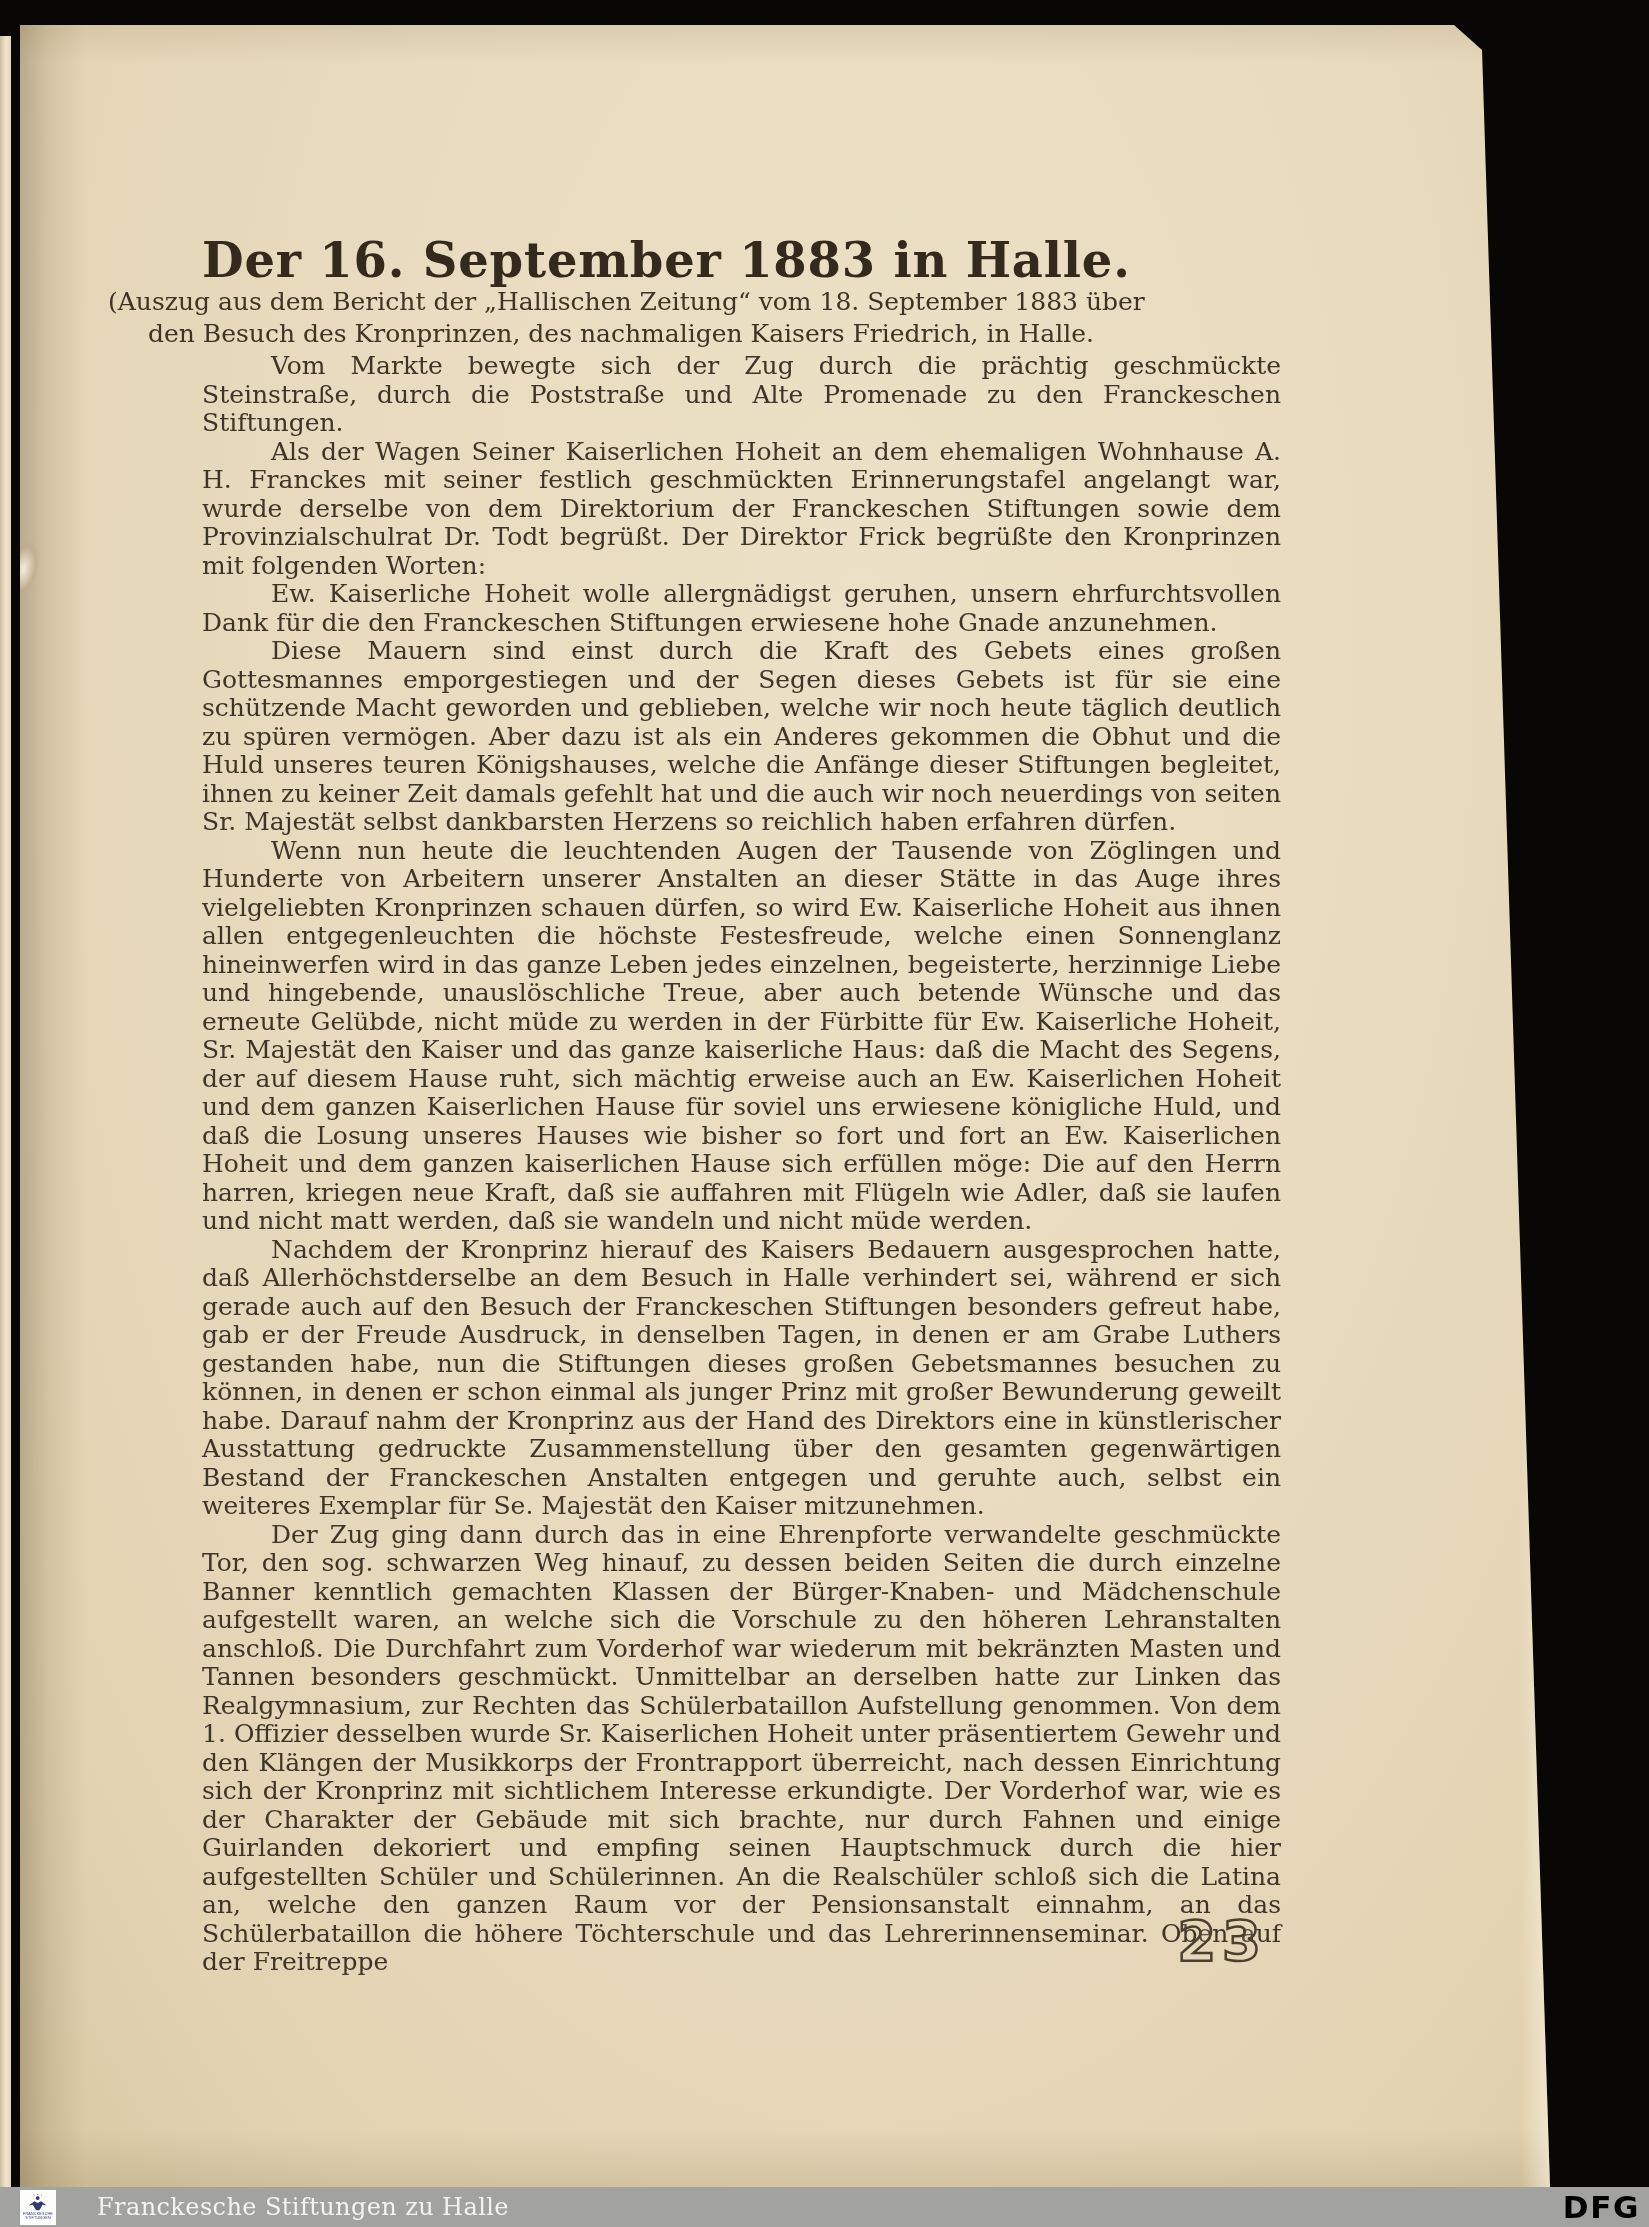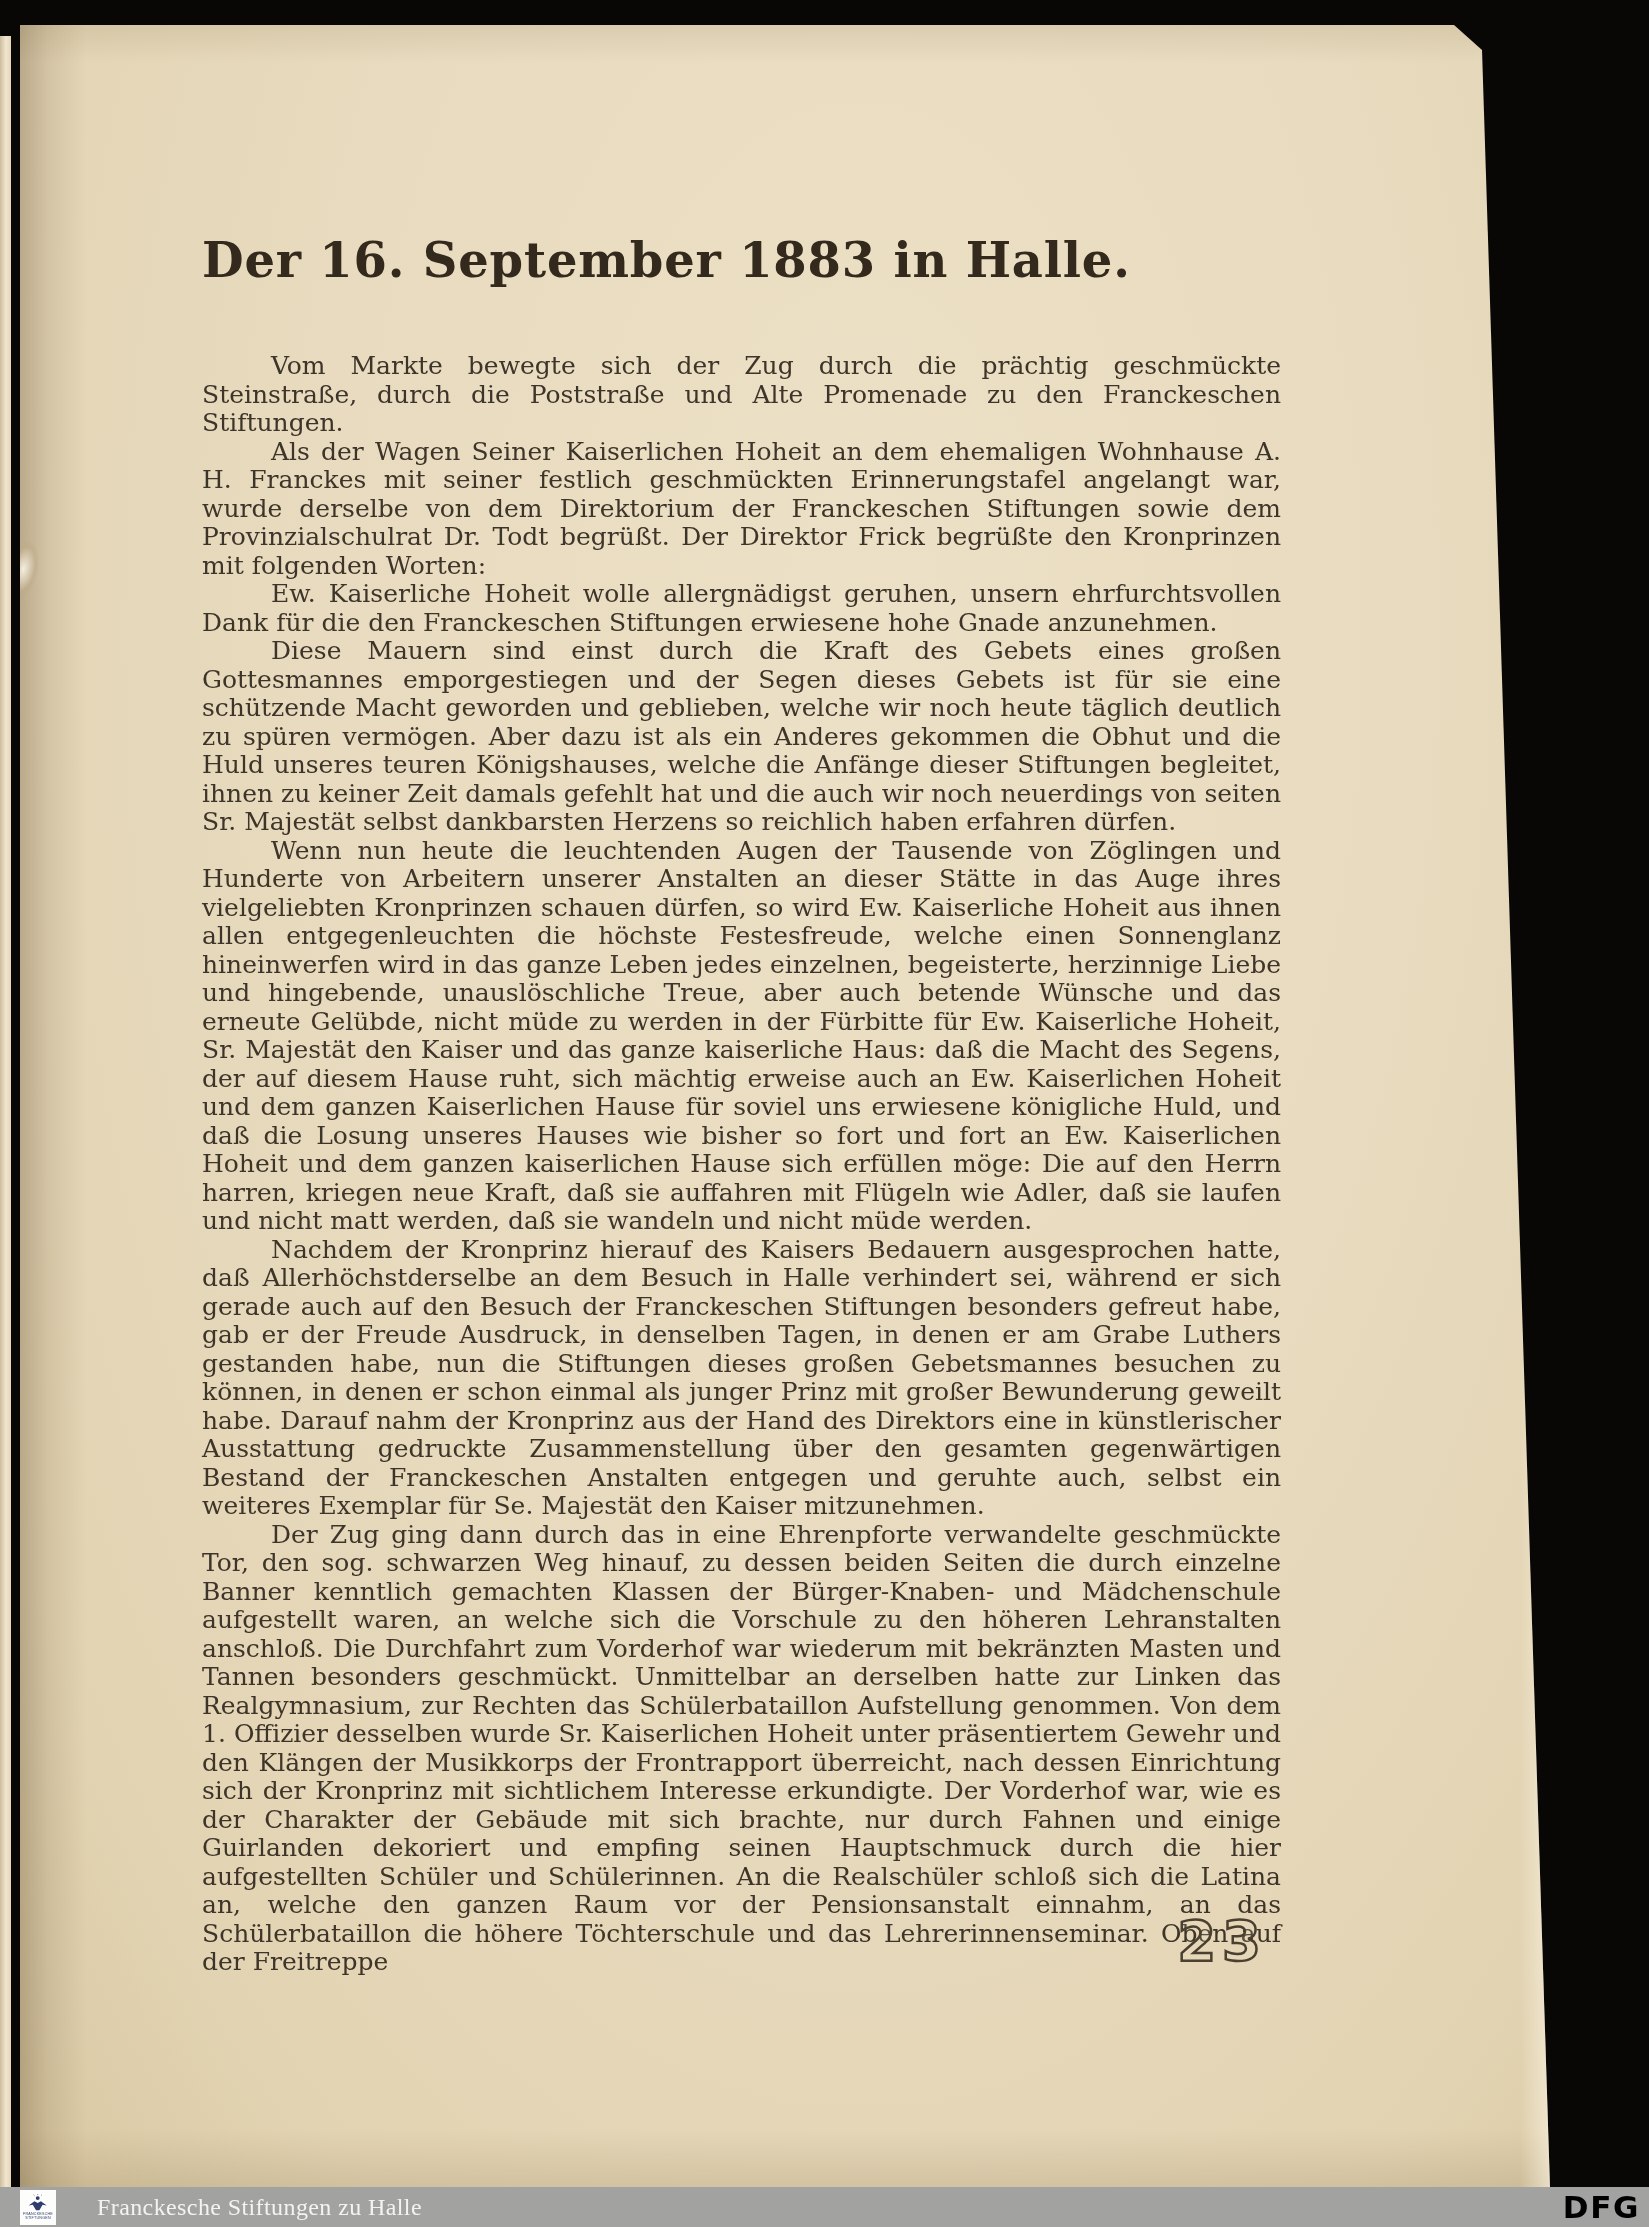--- a/index.html
+++ b/index.html
@@ -79,41 +79,45 @@
   }
   .logo-glyph { width: 21.4px; height: 18px; display: block; }
   .logo-caption {
     font-family: "Liberation Sans", sans-serif;
     font-size: 3.7px; line-height: 4.1px; letter-spacing: 0.2px;
     color: #2f3e6e; text-align: center; white-space: nowrap;
   }
   .library-name {
     position: absolute; left: 97px; top: 0; height: 40px;
     display: flex; align-items: center;
-    font-size: 24px; color: #f4f3ef; letter-spacing: 0.4px; font-family: Liberation Serif, serif;
+    font-size: 24px; color: #f4f3ef; letter-spacing: 0.4px;
   }
   .dfg-logo {
     position: absolute; right: 10px; top: 0; height: 40px;
     display: flex; align-items: center;
     font-family: "DejaVu Sans", "Liberation Sans", sans-serif;
     font-size: 31px; font-weight: 800; letter-spacing: 1.6px;
     color: #000000;
   }
 </style>
 </head>
 <body>
 
 <div class="page-sliver"></div>
 
 <div class="page">
   <div class="page-shade"></div>
   <div class="gutter-tear"></div>
 
   <h1 class="doc-title">Der 16. September 1883 in Halle.</h1>
 
+  <div class="doc-subtitle">
+    <div class="sub-line1">(Auszug aus dem Bericht der „Hallischen Zeitung“ vom 18. September 1883 über</div>
+    <div class="sub-line2">den Besuch des Kronprinzen, des nachmaligen Kaisers Friedrich, in Halle.</div>
+  </div>
 
   <div class="doc-body">
     <p>Vom Markte bewegte sich der Zug durch die prächtig geschmückte Steinstraße, durch die Poststraße und Alte Promenade zu den Franckeschen Stiftungen.</p>
     <p>Als der Wagen Seiner Kaiserlichen Hoheit an dem ehemaligen Wohnhause A. H. Franckes mit seiner festlich geschmückten Erinnerungstafel angelangt war, wurde derselbe von dem Direktorium der Franckeschen Stiftungen sowie dem Provinzialschulrat Dr. Todt begrüßt. Der Direktor Frick begrüßte den Kronprinzen mit folgenden Worten:</p>
     <p>Ew. Kaiserliche Hoheit wolle allergnädigst geruhen, unsern ehrfurchtsvollen Dank für die den Franckeschen Stiftungen erwiesene hohe Gnade anzunehmen.</p>
     <p>Diese Mauern sind einst durch die Kraft des Gebets eines großen Gottesmannes emporgestiegen und der Segen dieses Gebets ist für sie eine schützende Macht geworden und geblieben, welche wir noch heute täglich deutlich zu spüren vermögen. Aber dazu ist als ein Anderes gekommen die Obhut und die Huld unseres teuren Königshauses, welche die Anfänge dieser Stiftungen begleitet, ihnen zu keiner Zeit damals gefehlt hat und die auch wir noch neuerdings von seiten Sr. Majestät selbst dankbarsten Herzens so reichlich haben erfahren dürfen.</p>
     <p>Wenn nun heute die leuchtenden Augen der Tausende von Zöglingen und Hunderte von Arbeitern unserer Anstalten an dieser Stätte in das Auge ihres vielgeliebten Kronprinzen schauen dürfen, so wird Ew. Kaiserliche Hoheit aus ihnen allen entgegenleuchten die höchste Festesfreude, welche einen Sonnenglanz hineinwerfen wird in das ganze Leben jedes einzelnen, begeisterte, herzinnige Liebe und hingebende, unauslöschliche Treue, aber auch betende Wünsche und das erneute Gelübde, nicht müde zu werden in der Fürbitte für Ew. Kaiserliche Hoheit, Sr. Majestät den Kaiser und das ganze kaiserliche Haus: daß die Macht des Segens, der auf diesem Hause ruht, sich mächtig erweise auch an Ew. Kaiserlichen Hoheit und dem ganzen Kaiserlichen Hause für soviel uns erwiesene königliche Huld, und daß die Losung unseres Hauses wie bisher so fort und fort an Ew. Kaiserlichen Hoheit und dem ganzen kaiserlichen Hause sich erfüllen möge: Die auf den Herrn harren, kriegen neue Kraft, daß sie auffahren mit Flügeln wie Adler, daß sie laufen und nicht matt werden, daß sie wandeln und nicht müde werden.</p>
     <p>Nachdem der Kronprinz hierauf des Kaisers Bedauern ausgesprochen hatte, daß Allerhöchstderselbe an dem Besuch in Halle verhindert sei, während er sich gerade auch auf den Besuch der Franckeschen Stiftungen besonders gefreut habe, gab er der Freude Ausdruck, in denselben Tagen, in denen er am Grabe Luthers gestanden habe, nun die Stiftungen dieses großen Gebetsmannes besuchen zu können, in denen er schon einmal als junger Prinz mit großer Bewunderung geweilt habe. Darauf nahm der Kronprinz aus der Hand des Direktors eine in künstlerischer Ausstattung gedruckte Zusammenstellung über den gesamten gegenwärtigen Bestand der Franckeschen Anstalten entgegen und geruhte auch, selbst ein weiteres Exemplar für Se. Majestät den Kaiser mitzunehmen.</p>
     <p>Der Zug ging dann durch das in eine Ehrenpforte verwandelte geschmückte Tor, den sog. schwarzen Weg hinauf, zu dessen beiden Seiten die durch einzelne Banner kenntlich gemachten Klassen der Bürger-Knaben- und Mädchenschule aufgestellt waren, an welche sich die Vorschule zu den höheren Lehranstalten anschloß. Die Durchfahrt zum Vorderhof war wiederum mit bekränzten Masten und Tannen besonders geschmückt. Unmittelbar an derselben hatte zur Linken das Realgymnasium, zur Rechten das Schülerbataillon Aufstellung genommen. Von dem 1. Offizier desselben wurde Sr. Kaiserlichen Hoheit unter präsentiertem Gewehr und den Klängen der Musikkorps der Frontrapport überreicht, nach dessen Einrichtung sich der Kronprinz mit sichtlichem Interesse erkundigte. Der Vorderhof war, wie es der Charakter der Gebäude mit sich brachte, nur durch Fahnen und einige Guirlanden dekoriert und empfing seinen Hauptschmuck durch die hier aufgestellten Schüler und Schülerinnen. An die Realschüler schloß sich die Latina an, welche den ganzen Raum vor der Pensionsanstalt einnahm, an das Schülerbataillon die höhere Töchterschule und das Lehrerinnenseminar. Oben auf der Freitreppe</p>
   </div>

